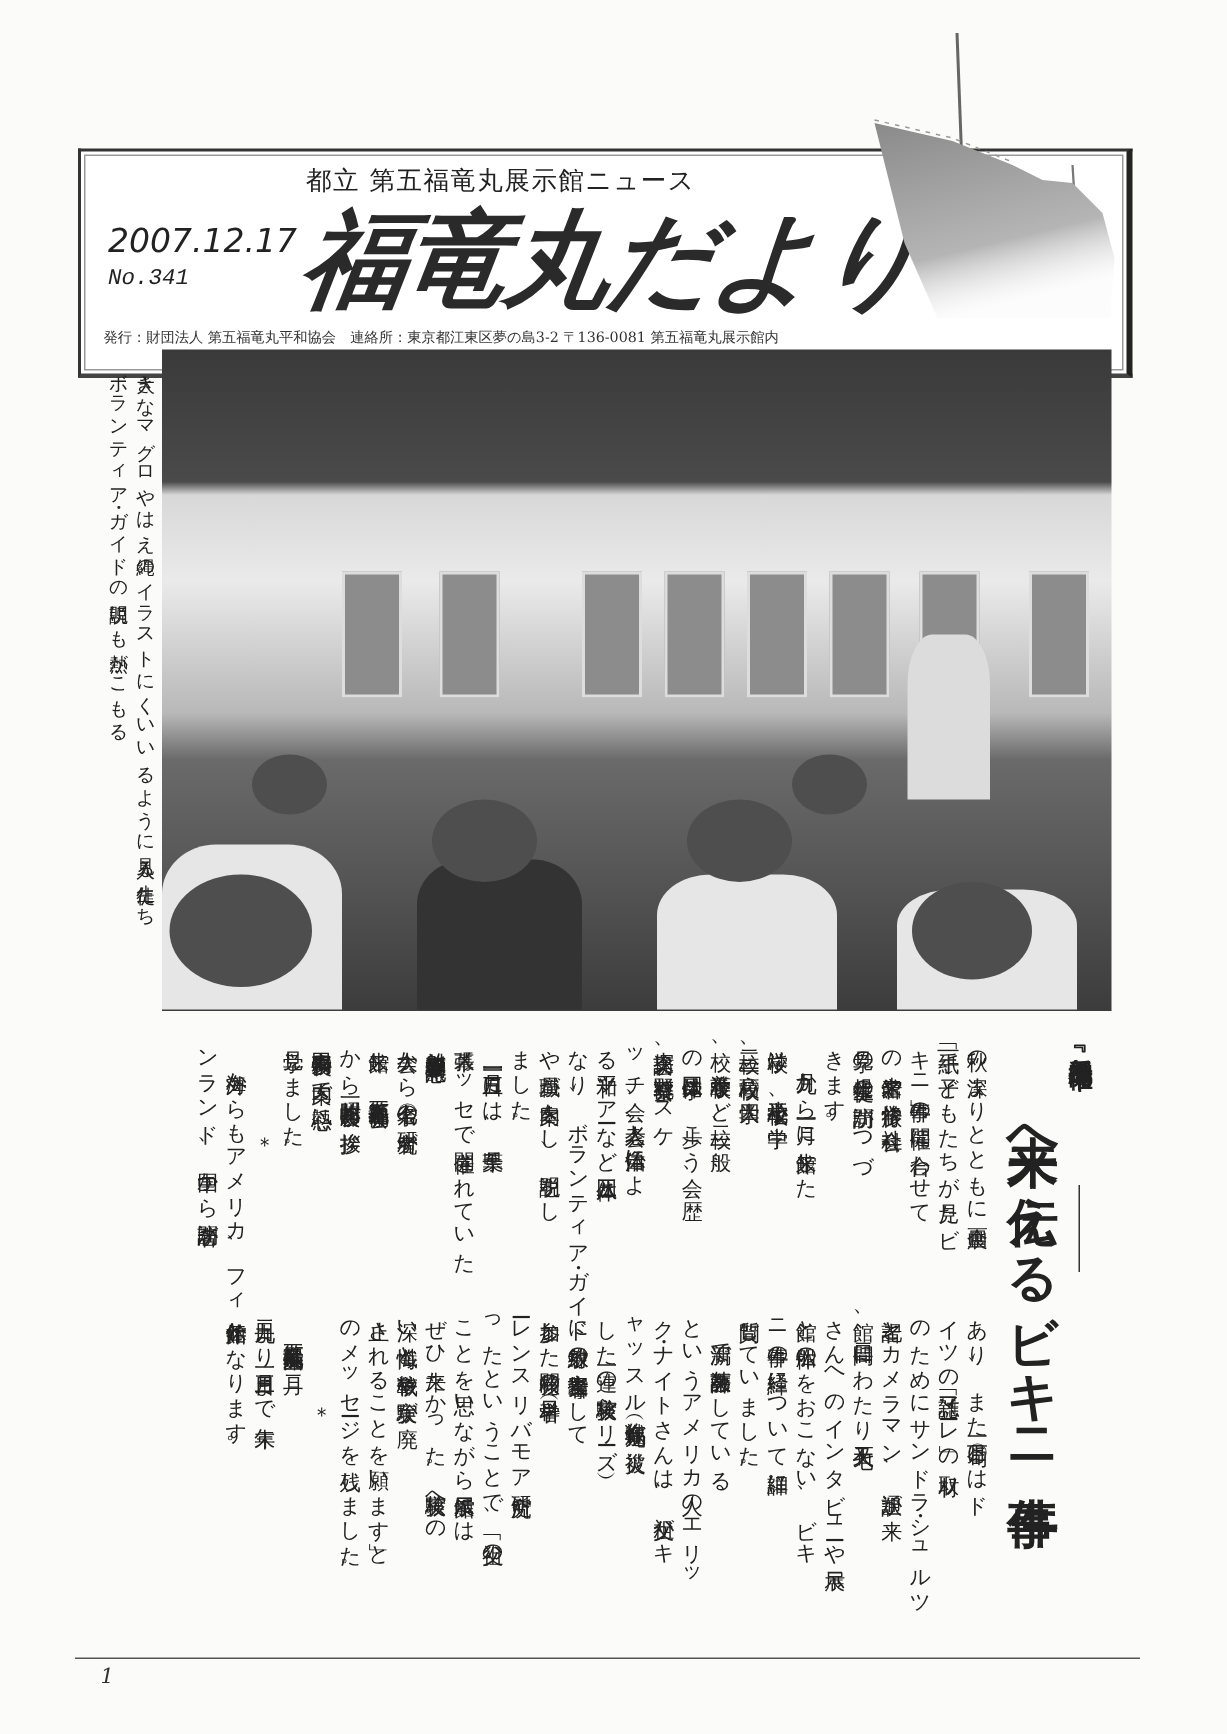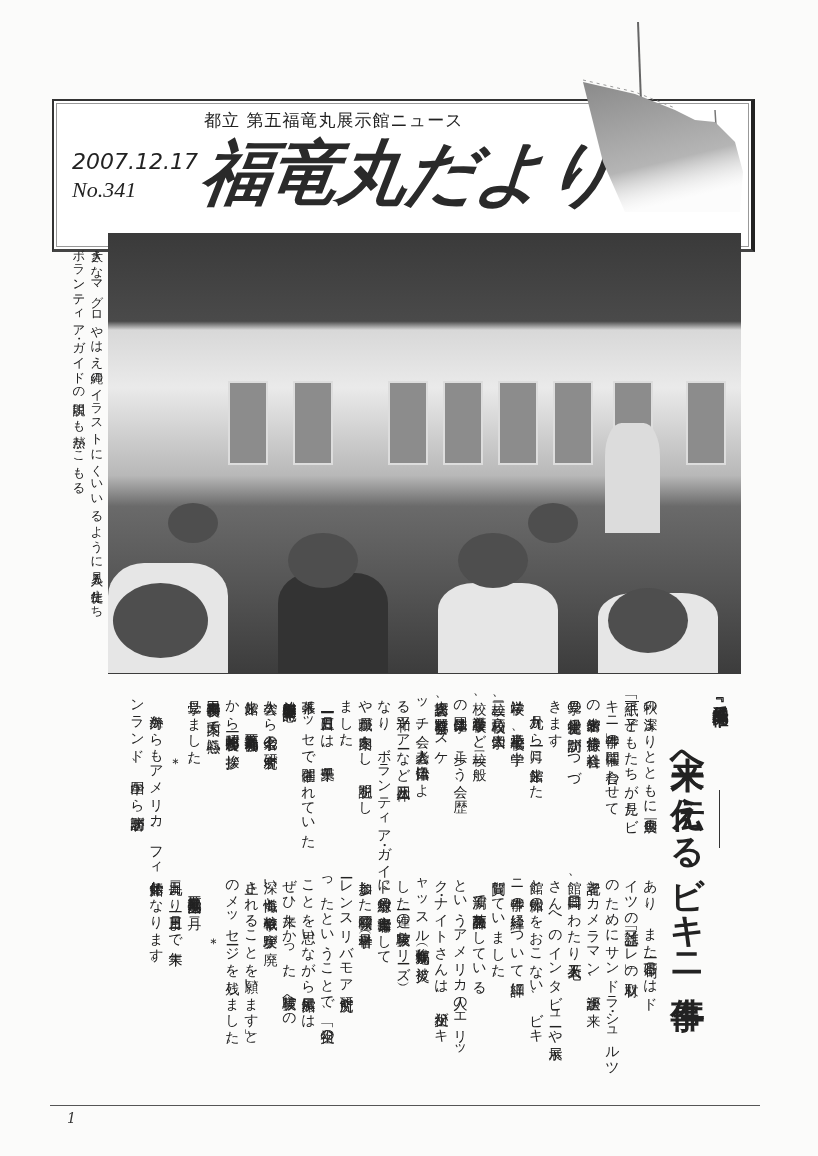--- a/index.html
+++ b/index.html
@@ -9,21 +9,21 @@
   }
   
   .masthead {
     position:absolute; left:52px; top:62px; width:703px; height:153px;
     border:2px solid #333; border-right:4px solid #222; border-bottom:3px solid #444;
     background:#fff; box-sizing:border-box;margin-top:37px;
   }
   .masthead .inner-rule { position:absolute; left:2px; right:2px; top:2px; bottom:2px; border:1px solid #999; }
   .subtitle { position:absolute; left:150px; top:8px; font-size:17px; letter-spacing:1px; color:#222; }
   .date { position:absolute; left:18px; top:48px; font-family:"DejaVu Sans", sans-serif; font-style:italic; font-size:22px; color:#222; }
-  .issue { position:absolute; left:18px; top:76px; font-family:Liberation Serif, serif; font-style:italic; font-size:22px; color:#222; }
+  .issue { position:absolute; left:18px; top:76px; font-family:Liberation Mono, monospace; font-style:italic; font-size:15px; color:#222; }
   .title { position:absolute; left:148px; top:26px; font-size:70px; font-style:italic; font-weight:bold; letter-spacing:-2px; color:#2a2a2a; transform:skewX(-8deg); }
   .publisher { position:absolute; left:15px; top:118px; font-size:9.5px; color:#333; }
   .contact { position:absolute; right:28px; top:133px; font-size:9.5px; color:#333; }
   .ship {
     position:absolute; left:575px; top:22px; width:180px; height:190px;
   }
   
   .photo {
     position:absolute; left:108px; top:233px; width:633px; height:441px;
     background: linear-gradient(180deg, #3a3a3a 0%, #4a4a4a 20%, #d8d8d8 22%, #eaeaea 35%, #b8b8b8 55%, #6a6a6a 62%, #555 80%, #3c3c3c 100%);
@@ -47,20 +47,21 @@
 </style>
 </head>
 <body>
 
 <div class="masthead">
   <div class="inner-rule"></div>
   <div class="subtitle">都立 第五福竜丸展示館ニュース</div>
   <div class="date">2007.12.17</div>
   <div class="issue">No.341</div>
   <div class="title">福竜丸だより</div>
+  <div class="publisher">発行：財団法人 第五福竜丸平和協会　連絡所：東京都江東区夢の島3-2 〒136-0081 第五福竜丸展示館内</div>
   <div class="contact">Tel.03-3521-8494  Fax.03-3521-2900  E-mail：fukuryumaru@msa.biglobe.ne.jp  URL  http://d5f.org</div>
 </div>
 <svg class="ship" viewBox="0 0 180 190">
   <defs>
     <linearGradient id="shipg" x1="0" y1="0" x2="0.3" y2="1">
       <stop offset="0" stop-color="#8a8a8a"></stop>
       <stop offset="0.7" stop-color="#b5b5b5"></stop>
       <stop offset="1" stop-color="#f0f0f0" stop-opacity="0.2"></stop>
     </linearGradient>
   </defs>

